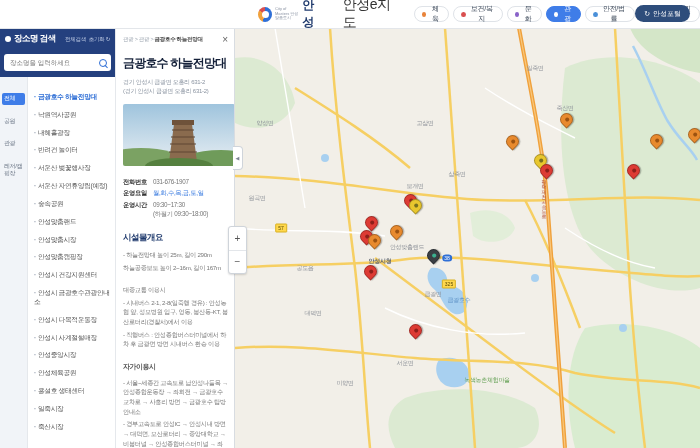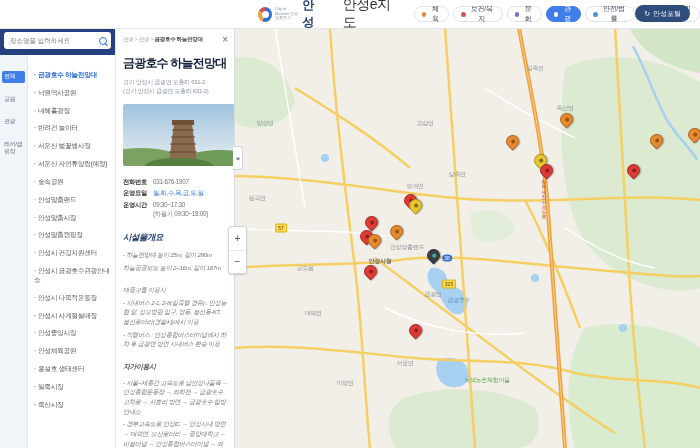--- a/index.html
+++ b/index.html
@@ -51,21 +51,21 @@
   .close-x{position:absolute;right:6px;top:7px;font-size:10px;color:#666;cursor:pointer;line-height:1;}
   .dtl-title{font-size:12px;font-weight:bold;color:#15213a;margin:12px 0 6px;letter-spacing:-0.8px;}
   .dtl-addr{font-size:6px;color:#8a93a0;line-height:1.5;letter-spacing:-0.3px;}
   .photo{margin-top:8px;width:112px;height:62px;border-radius:2px;overflow:hidden;}
   .info{margin-top:10px;}
   .info-row{display:flex;font-size:6.3px;line-height:1.8;letter-spacing:-0.3px;}
   .info-row .lbl{width:30px;font-weight:bold;color:#333;flex:none;}
   .info-row .val{color:#777;}
   .info-row .val.hl{color:#3d7de0;}
   .val2{font-size:6.3px;color:#777;margin-left:30px;letter-spacing:-0.3px;}
-  .section{margin-top:13px;font-style:italic;}
+  .section{margin-top:13px;}
   .sec-h{font-size:8.5px;font-weight:bold;color:#1f3a6d;margin-bottom:6px;letter-spacing:-0.5px;}
   .sec-h.sub{color:#555;font-size:7px;}
   .sec-line{font-size:6.2px;color:#777;line-height:1.55;letter-spacing:-0.3px;margin-bottom:3px;}
   
   .map{position:absolute;left:235px;top:28px;width:465px;height:420px;background:#f2efe8;overflow:hidden;}
   .map svg.base{position:absolute;left:0;top:0;}
   .map-label{position:absolute;font-size:6px;color:#8d9299;letter-spacing:-0.3px;white-space:nowrap;transform:translate(-50%,-50%);}
   .map-label.city{color:#5f6670;font-weight:bold;}
   .map-label.green{color:#5f9e4f;}
   .map-label.water{color:#5a8fc4;}
@@ -121,20 +121,26 @@
         <span>환경/생활민원</span>
       </button>
     </div>
   <button class="portal-btn">
     <span>↻</span>
     <span>안성포털</span>
   </button>
 </div>
 
 <div class="sidebar">
+  <div class="sb-head">
+    <span class="sb-dot"></span>
+    <span class="sb-title">장소명 검색</span>
+    <span class="sb-link">전체검색</span>
+    <span class="sb-link">초기화 ↻</span>
+  </div>
   <div class="sb-search">
     <div class="search-box">
       <input type="text" placeholder="장소명을 입력하세요" style="">
       <span class="mag"></span>
     </div>
   </div>
   <div class="sb-body">
     <div class="cat-col" id="cat-col">
         <div class="cat-item active">전체</div>
         <div class="cat-item">공원</div>

